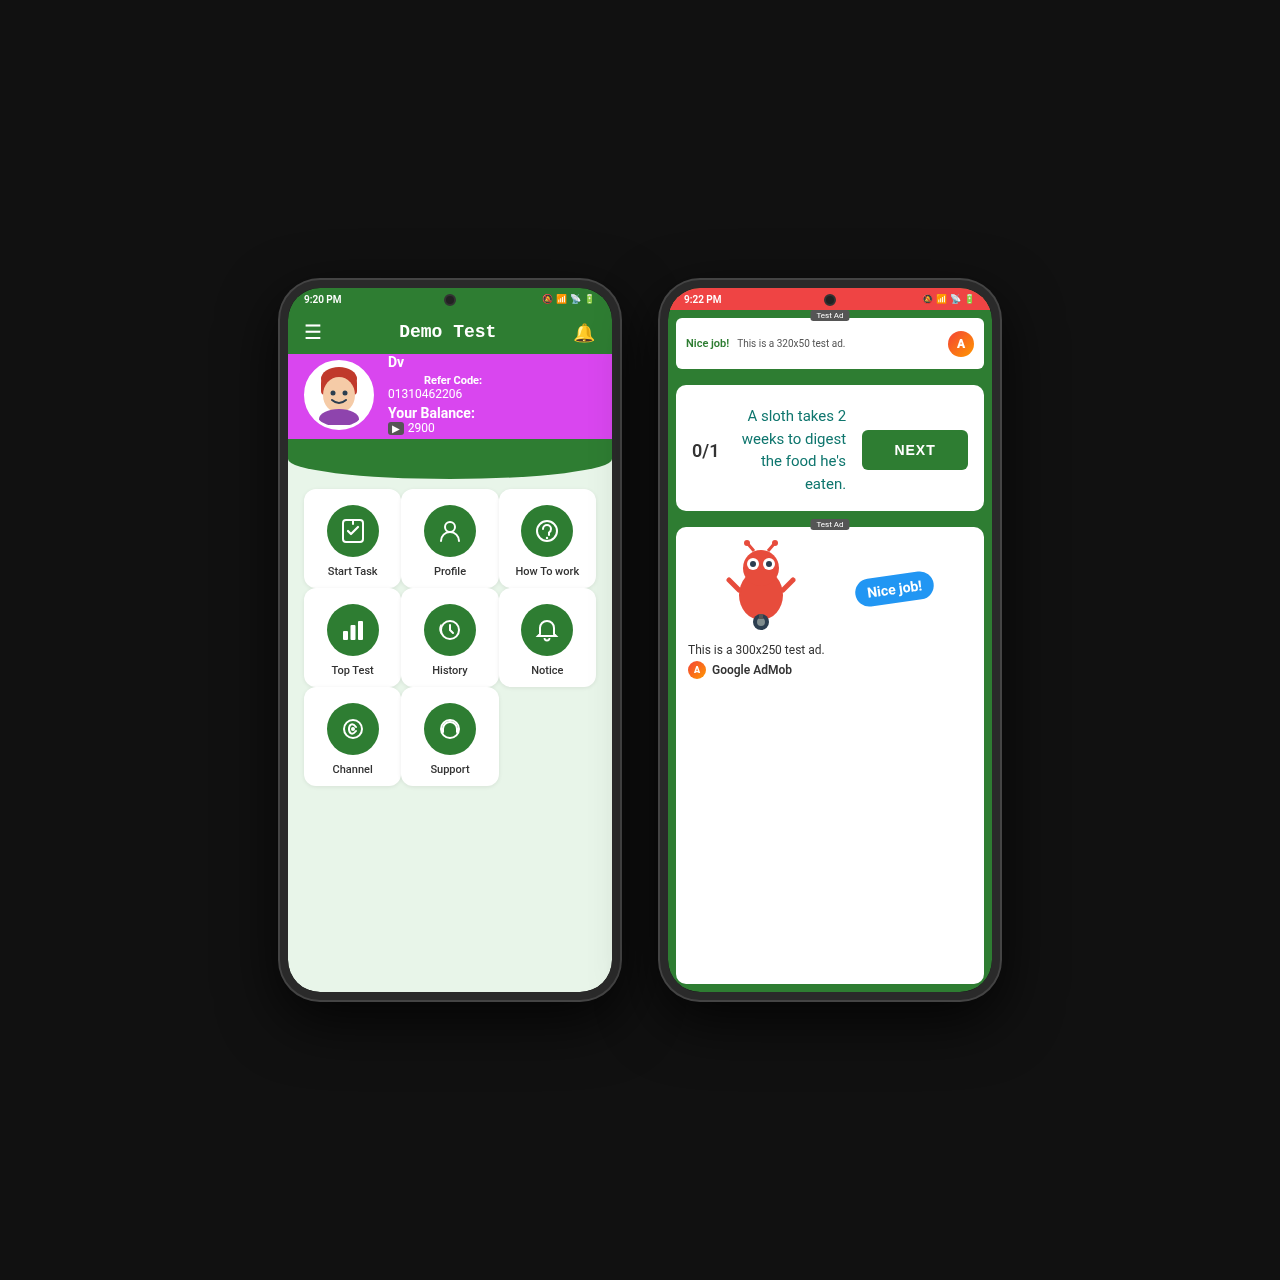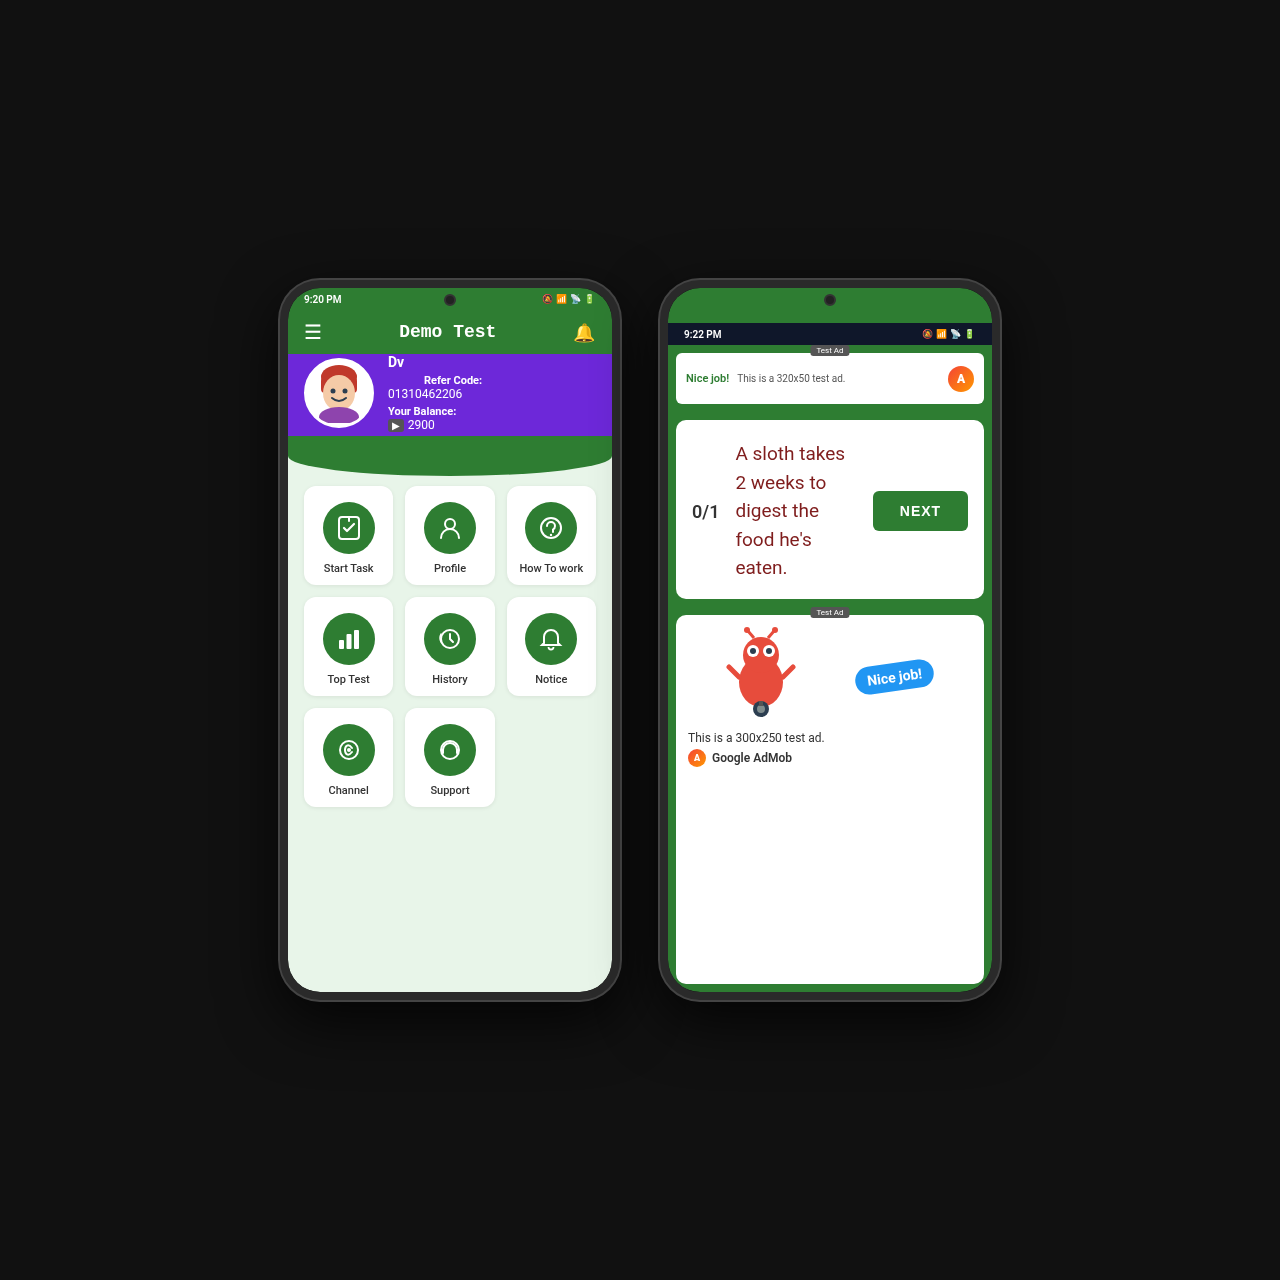--- a/index.html
+++ b/index.html
@@ -46,21 +46,21 @@
       display: flex;
       justify-content: space-between;
       align-items: center;
       padding: 4px 16px;
       font-size: 10px;
       font-weight: 600;
       color: #fff;
       min-height: 22px;
     }
     .phone-green .status-bar { background: #2e7d32; }
-    .phone-right-status { background: #0f172a; margin-top: 35px; }
+    .phone-right-status { background: #ef4444; }
 
     .status-icons { display: flex; align-items: center; gap: 3px; font-size: 9px; }
 
     
     .camera {
       width: 12px; height: 12px;
       background: #222;
       border-radius: 50%;
       position: absolute;
       top: 6px;
@@ -82,21 +82,21 @@
     .app-header-title {
       font-size: 18px;
       font-weight: 700;
       font-family: Liberation Mono, monospace;
     }
     .hamburger { font-size: 20px; cursor: pointer; }
     .bell-icon { font-size: 18px; cursor: pointer; }
 
     
     .profile-card {
-      background: #6d28d9;
+      background: #d946ef;
       padding: 0 16px 24px;
       display: flex;
       align-items: center;
       gap: 14px;
       position: relative;
     }
     .profile-card::after {
       content: '';
       position: absolute;
       bottom: -20px;
@@ -114,31 +114,30 @@
       flex-shrink: 0;
       display: flex;
       align-items: center;
       justify-content: center;
       font-size: 36px;
     }
     .profile-info { color: #fff; }
     .profile-name { font-size: 14px; font-weight: 700; margin-bottom: 4px; }
     .profile-refer-label { font-size: 11px; font-weight: 700; padding-left: 36px; }
     .profile-refer-value { font-size: 12px; margin-bottom: 4px; }
-    .profile-balance-label { font-size: 11px; font-weight: 700; }
+    .profile-balance-label { font-size: 14px; font-weight: 700; }
     .profile-balance-value { font-size: 12px; display: flex; align-items: center; gap: 4px; }
 
     
     .menu-grid {
       flex: 1;
       background: #e8f5e9;
       padding: 30px 16px 16px;
       display: grid;
       grid-template-columns: repeat(3, 1fr);
-      gap: 12px;
       align-content: start;
     }
     .menu-item {
       background: #fff;
       border-radius: 12px;
       padding: 16px 8px 10px;
       display: flex;
       flex-direction: column;
       align-items: center;
       gap: 8px;
@@ -215,23 +214,23 @@
       flex-direction: row;
       align-items: center;
       gap: 16px;
     }
     .task-progress {
       font-size: 18px;
       font-weight: 600;
       color: #333;
     }
     .task-text {
-      font-size: 19px;
-      color: #7f1d1d;
-      text-align: left;
+      font-size: 15px;
+      color: #0f766e;
+      text-align: right;
       line-height: 1.5;
     }
     .next-btn {
       width: 100%;
       background: #2e7d32;
       color: white;
       border: none;
       border-radius: 6px;
       padding: 12px;
       font-size: 14px;

